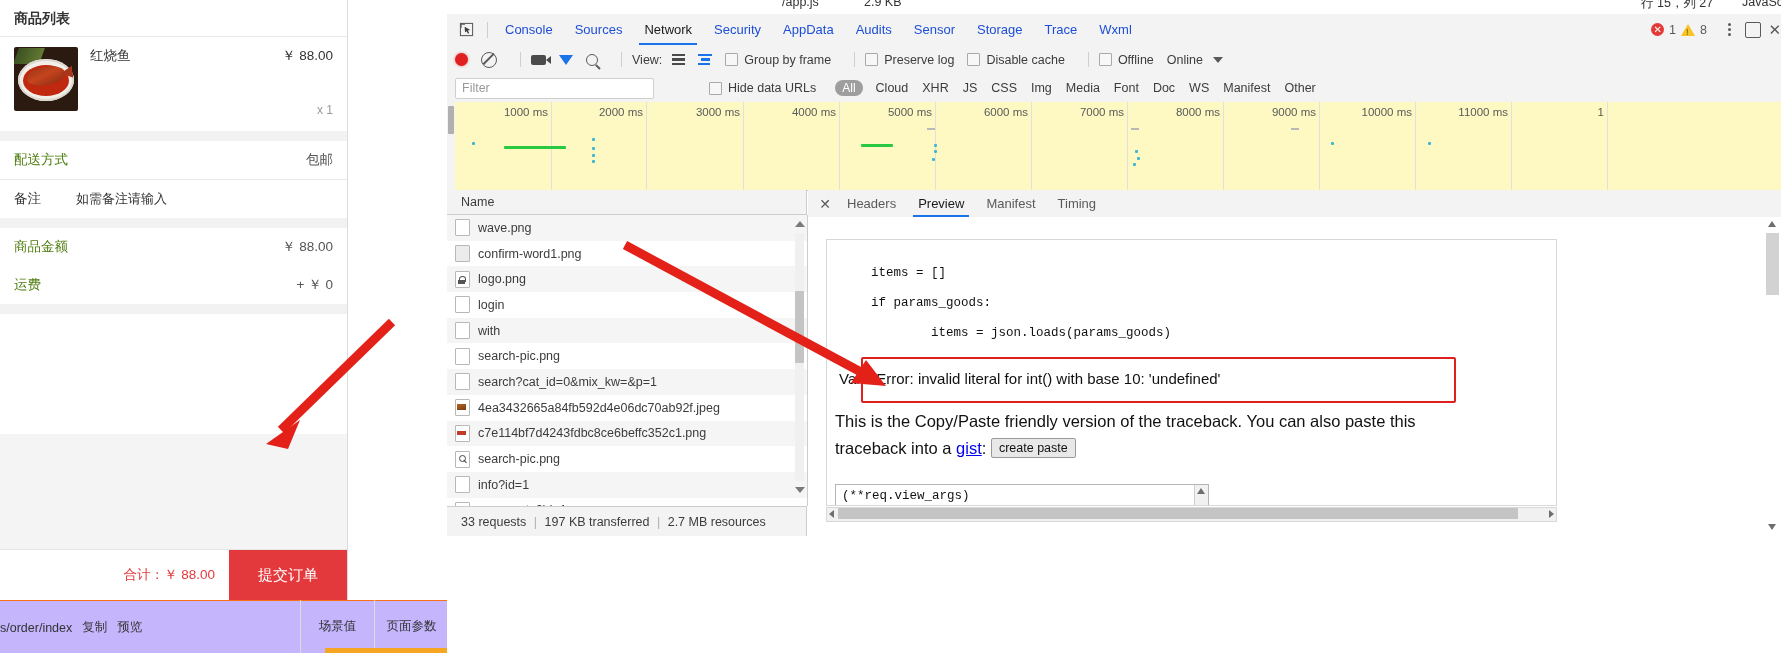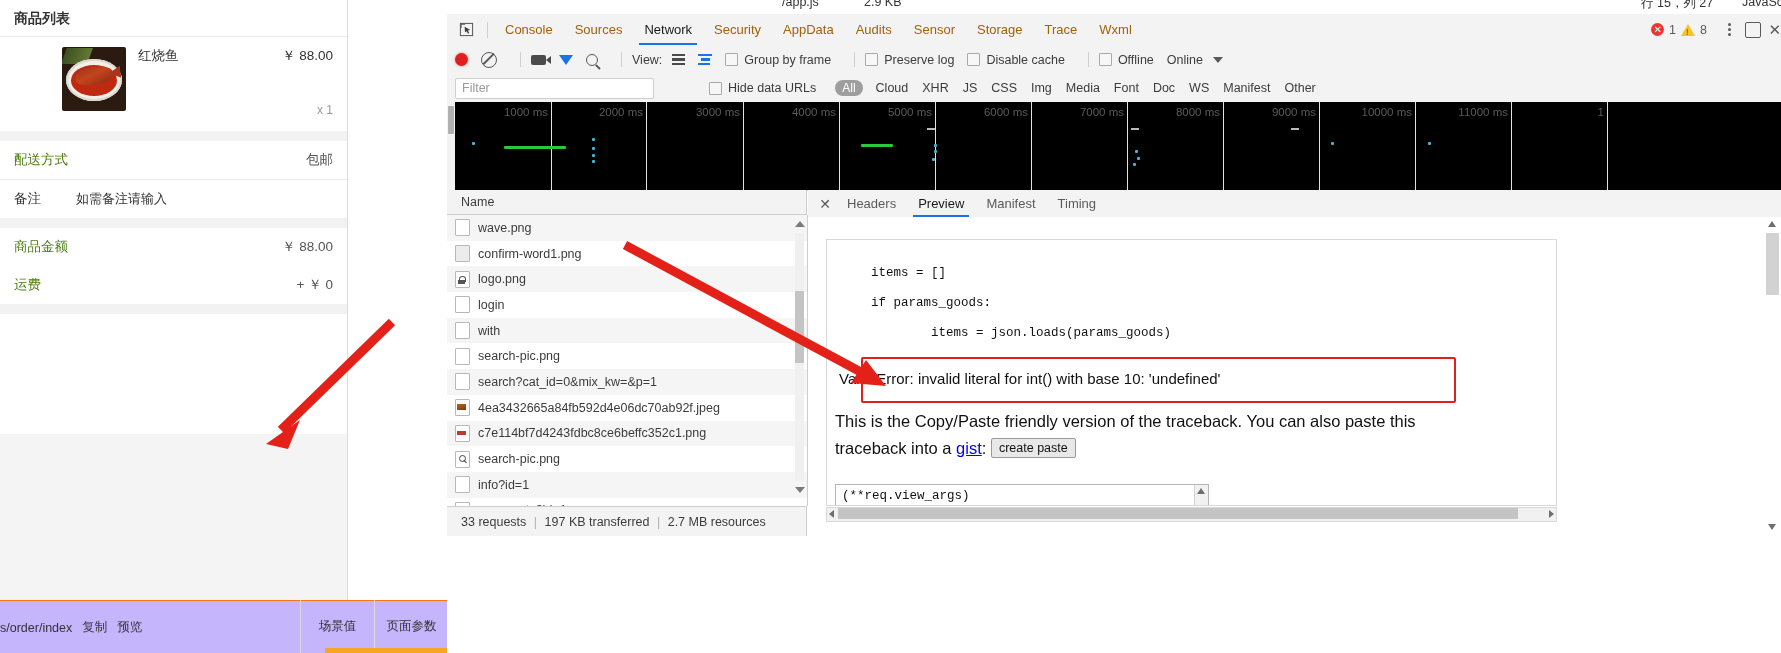--- a/index.html
+++ b/index.html
@@ -18,21 +18,21 @@
     background:#f4f4f4;border-right:1px solid #dcdcdc;overflow:hidden;
   }
   .mp-card{background:#fff;}
   .mp-sec-title{
     height:36px;line-height:36px;padding:0 14px;
     font-size:14px;color:#333;font-weight:600;background:#fff;
   }
   .mp-divider{height:1px;background:#e9e9e9;margin:0 0px;}
   .mp-gap{height:10px;background:#f2f2f2;}
   .mp-item{
-    display:flex;padding:10px 14px 14px 14px;background:#fff;position:relative;margin-left:48px;
+    display:flex;padding:10px 14px 14px 14px;background:#fff;position:relative;
   }
   .mp-thumb{
     width:64px;height:64px;flex:0 0 64px;border-radius:2px;overflow:hidden;
     background:#2b1a10;position:relative;
   }
   .mp-thumb .plate{
     position:absolute;left:4px;top:12px;width:56px;height:42px;border-radius:50%;
     background:#f2efe9;box-shadow:inset 0 0 0 2px #ddd8cf;
   }
   .mp-thumb .sauce{
@@ -115,21 +115,21 @@
   .dt-tabbar{
     position:absolute;left:0;top:14px;width:1334px;height:31px;
     background:#f3f3f3;border-bottom:1px solid #cdcdcd;display:flex;align-items:center;
   }
   .dt-inspect{
     width:30px;height:30px;display:flex;align-items:center;justify-content:center;
     margin-left:4px;
   }
   .dt-sep{width:1px;height:16px;background:#cfcfcf;margin:0 6px;}
   .dt-tab{
-    padding:0 11px;height:30px;line-height:30px;font-size:13px;color:#a16207;
+    padding:0 11px;height:30px;line-height:30px;font-size:13px;color:#1d4ed8;
     position:relative;cursor:default;
   }
   .dt-tab.active{color:#1a1a1a;}
   .dt-tab.active:after{
     content:"";position:absolute;left:6px;right:6px;bottom:0;height:2px;background:#1a73e8;
   }
   .dt-counts{
     position:absolute;right:74px;top:0;height:31px;display:flex;align-items:center;gap:5px;
     font-size:12.5px;color:#5a5a5a;
   }
@@ -184,21 +184,21 @@
   .filter-input{
     width:185px;height:19px;background:#fff;border:1px solid #cfcfcf;border-radius:2px;
     font-size:12.5px;color:#9a9a9a;padding:0 6px;line-height:19px;
   }
   .type-all{
     background:#9e9e9e;color:#fff;border-radius:9px;padding:1px 7px;font-size:12px;margin:0 6px;
   }
   .type-pill{padding:0 7px;color:#3c3c3c;font-size:12.5px;}
 
   .dt-overview{
-    position:absolute;left:0;top:102px;width:1334px;height:88px;background:#000000;
+    position:absolute;left:0;top:102px;width:1334px;height:88px;background:#fef9c3;
     border-bottom:1px solid #cdcdcd;overflow:hidden;
   }
   .ov-left{position:absolute;left:0;top:0;width:8px;height:88px;background:#f3f3f3;}
   .ov-handle{position:absolute;left:1px;top:4px;width:6px;height:28px;background:#b0b0b0;border-radius:1px;}
   .ov-grid{position:absolute;left:8px;top:0;right:0;height:88px;}
   .ov-tick{position:absolute;top:0;height:88px;border-left:1px solid #e0e0e0;}
   .ov-tick span{position:absolute;right:4px;top:4px;font-size:11.5px;color:#5a5a5a;white-space:nowrap;}
   .ov-bar{position:absolute;height:3px;background:#28c840;border-radius:1px;}
   .ov-dot{position:absolute;width:3px;height:3px;background:#3fb6d3;border-radius:1px;}
   .ov-dash{position:absolute;width:8px;height:2px;background:#b9b9b9;}
@@ -376,20 +376,24 @@
       </div>
       <div class="mp-row">
         <span class="lbl">运费</span>
         <span class="val">+ ￥ 0</span>
       </div>
     </div>
 
     <div class="mp-gap"></div>
     <div class="mp-blank"></div>
 
+    <div class="mp-bottom">
+      <span class="mp-total">合计：￥ 88.00</span>
+      <button class="mp-submit">提交订单</button>
+    </div>
   </div>
 
   <div class="ide-bottom">
     <span class="path">s/order/index</span>
     <span class="act">复制</span>
     <span class="act">预览</span>
   </div>
   <div class="ide-tabs">
     <div class="ide-tab">场景值</div>
     <div class="ide-tab last">页面参数</div>

